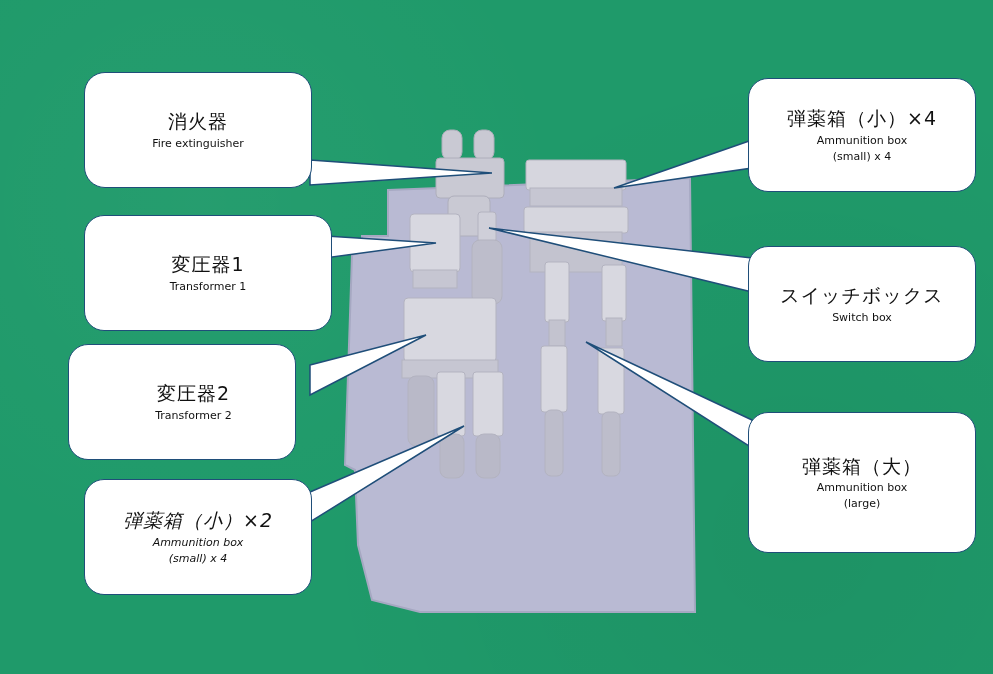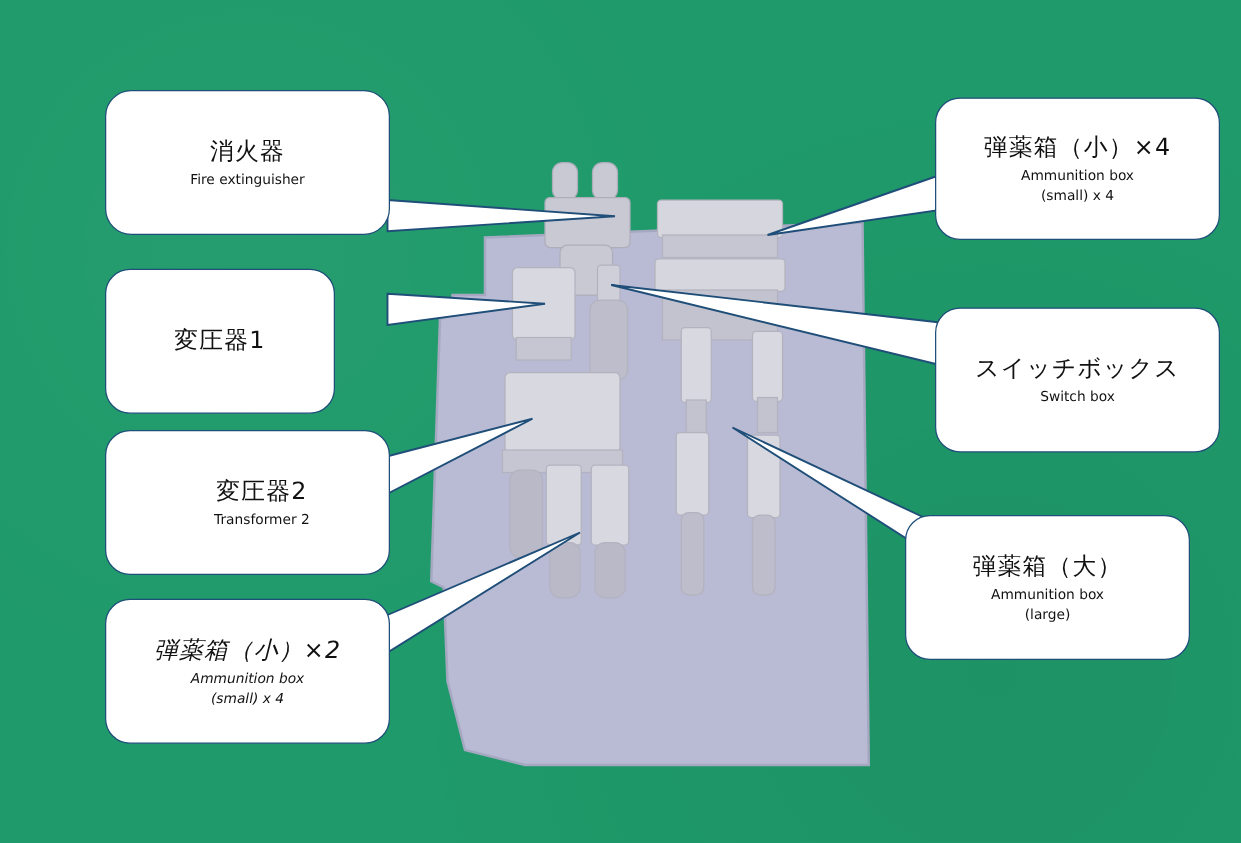--- a/index.html
+++ b/index.html
@@ -88,25 +88,26 @@
       <polygon points="752,258 489,228 752,292"></polygon>
       <polygon points="752,420 586,342 752,448"></polygon>
     </g>
   </svg>
 
   <div class="callout" style="left:84px;top:72px;width:228px;height:116px;border-radius:21px;">
     <div class="jp">消火器</div>
     <div class="en">Fire extinguisher</div>
   </div>
 
-  <div class="callout" style="left:84px;top:215px;width:184px;height:116px;">
+  <div class="callout" style="left:84px;top:215px;width:248px;height:116px;">
     <div class="jp">変圧器1</div>
+    <div class="en">Transformer 1</div>
   </div>
 
-  <div class="callout" style="left:84px;top:344px;width:228px;height:116px;padding-left:23px;">
+  <div class="callout" style="left:68px;top:344px;width:228px;height:116px;padding-left:23px;">
     <div class="jp">変圧器2</div>
     <div class="en">Transformer 2</div>
   </div>
 
   <div class="callout" style="left:84px;top:479px;width:228px;height:116px;font-style:italic;">
     <div class="jp">弾薬箱（小）×2</div>
     <div class="en">Ammunition box</div>
     <div class="en">(small) x 4</div>
   </div>
 
@@ -114,18 +115,18 @@
     <div class="jp">弾薬箱（小）×4</div>
     <div class="en">Ammunition box</div>
     <div class="en">(small) x 4</div>
   </div>
 
   <div class="callout" style="left:748px;top:246px;width:228px;height:116px;">
     <div class="jp">スイッチボックス</div>
     <div class="en">Switch box</div>
   </div>
 
-  <div class="callout" style="left:724px;top:412px;width:228px;height:116px;">
+  <div class="callout" style="left:748px;top:412px;width:228px;height:141px;">
     <div class="jp">弾薬箱（大）</div>
     <div class="en">Ammunition box</div>
     <div class="en">(large)</div>
   </div>
 </div>
 
 </body></html>

